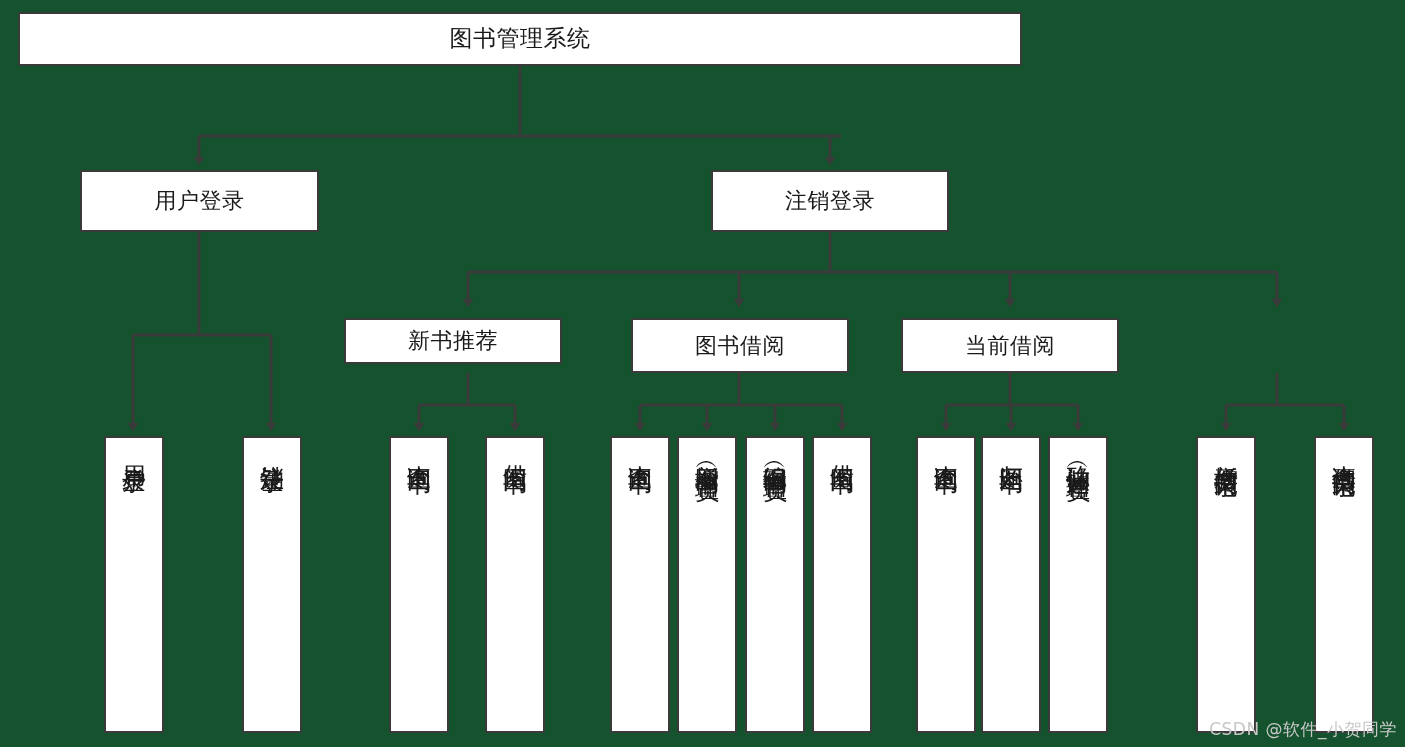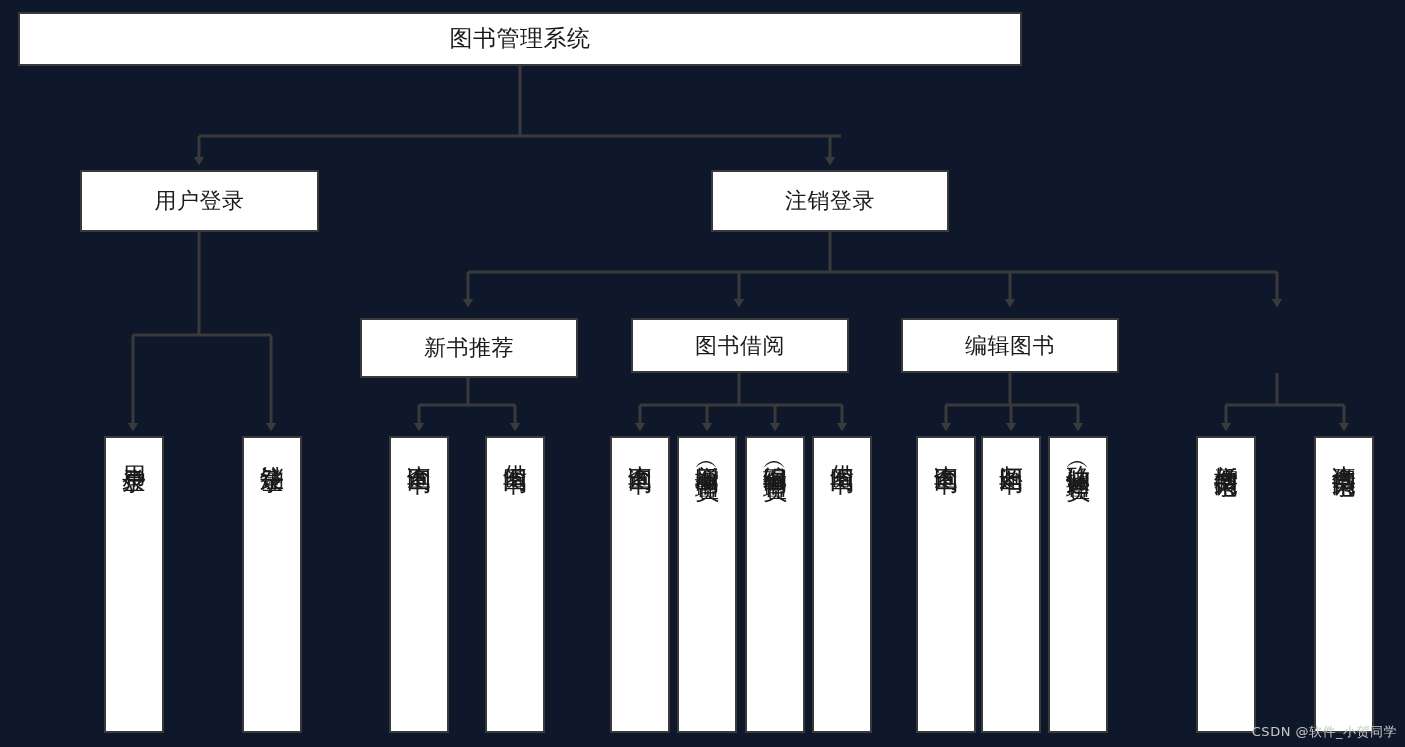--- a/index.html
+++ b/index.html
@@ -8,21 +8,21 @@
     padding: 0;
     background: #ffffff;
   }
   body {
     font-family: "DejaVu Sans", "Liberation Sans", sans-serif;
   }
   #diagram-root {
     position: relative;
     width: 1405px;
     height: 747px;
-    background: #0f172a;
+    background: #14532d;
     overflow: hidden;
   }
   #edge-layer {
     position: absolute;
     left: 0;
     top: 0;
     width: 1405px;
     height: 747px;
     pointer-events: none;
   }
@@ -62,21 +62,21 @@
     text-orientation: upright;
     font-size: 24px;
     line-height: 1.0;
     letter-spacing: 2px;
     white-space: nowrap;
   }
   #watermark {
     position: absolute;
     right: 8px;
     bottom: 6px;
-    font-size: 13px;
+    font-size: 17px;
     color: #c8c8c8;
     white-space: nowrap;
     letter-spacing: 0.5px;
     font-family: "DejaVu Sans", "Liberation Sans", sans-serif;
   }
 </style>
 </head>
 <body>
 
 <div id="diagram-root">
@@ -137,30 +137,30 @@
   </div>
 
   <div class="node horiz" style="left:80px; top:170px; width:239px; height:62px;">
     <span class="node-label">用户登录</span>
   </div>
 
   <div class="node horiz" style="left:711px; top:170px; width:238px; height:62px;">
     <span class="node-label">注销登录</span>
   </div>
 
-  <div class="node horiz" style="left:360px; top:318px; width:218px; height:60px;">
+  <div class="node horiz" style="left:344px; top:318px; width:218px; height:46px;">
     <span class="node-label">新书推荐</span>
   </div>
 
   <div class="node horiz" style="left:631px; top:318px; width:218px; height:55px;">
     <span class="node-label">图书借阅</span>
   </div>
 
   <div class="node horiz" style="left:901px; top:318px; width:218px; height:55px;">
-    <span class="node-label">编辑图书</span>
+    <span class="node-label">当前借阅</span>
   </div>
 
 
   <div class="node vert" style="left:104px; top:436px; width:60px; height:297px;">
     <span class="node-label">用户登录</span>
   </div>
 
   <div class="node vert" style="left:242px; top:436px; width:60px; height:297px;">
     <span class="node-label">注销登录</span>
   </div>

